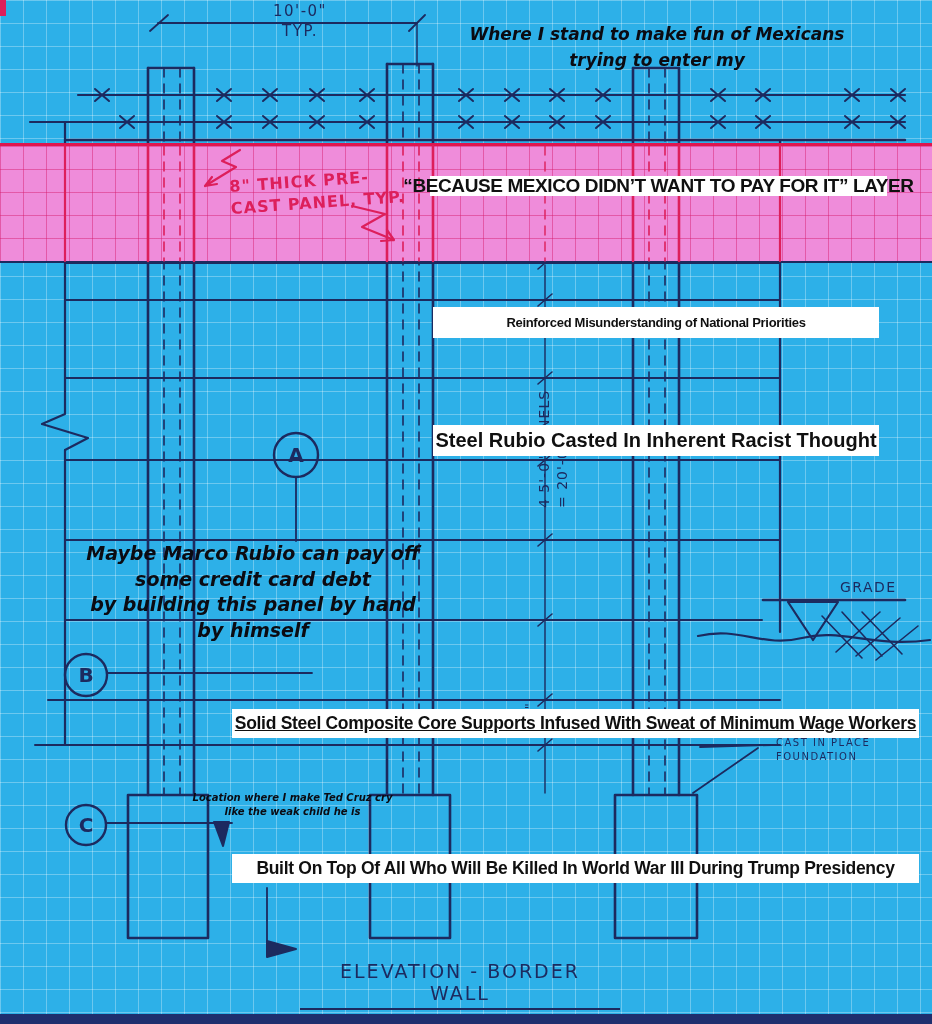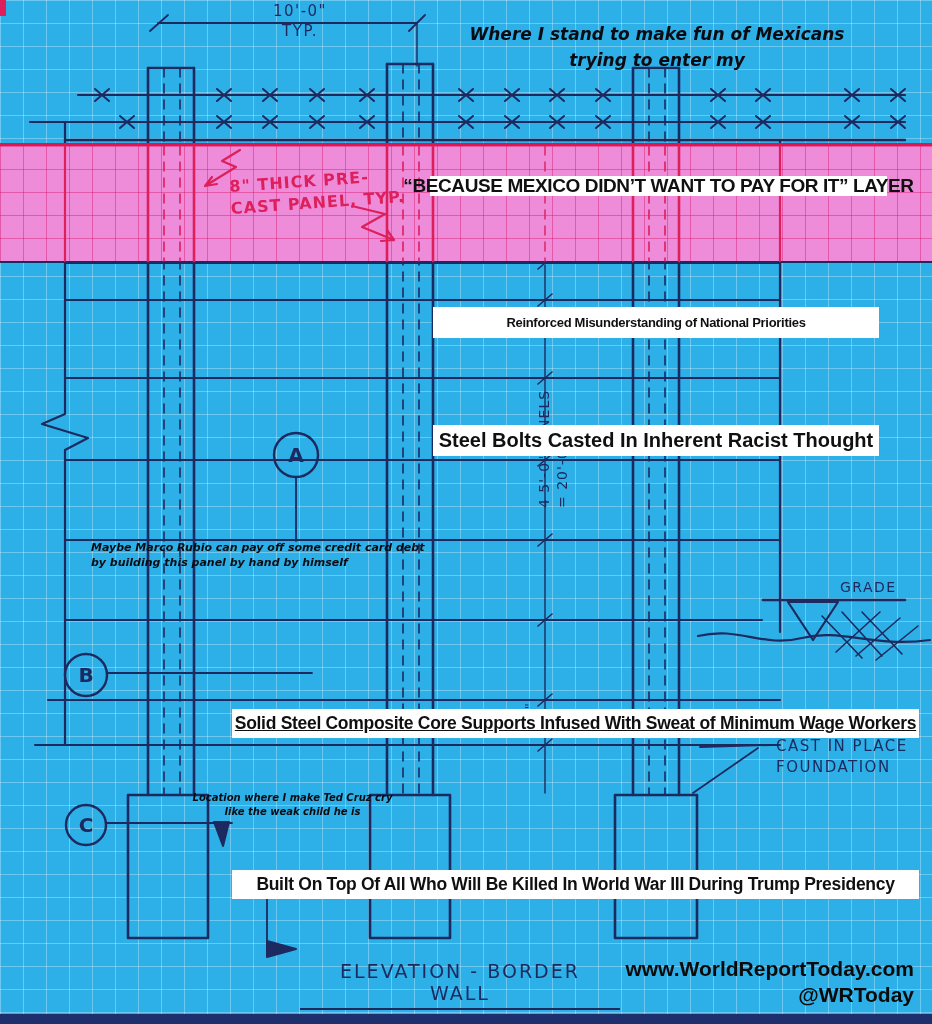--- a/index.html
+++ b/index.html
@@ -36,30 +36,30 @@
   .label{
     background:var(--labelbg,#fff);color:var(--labeltext,#101010);
     display:flex;align-items:center;justify-content:center;white-space:nowrap;
     font-weight:bold;font-family:"Liberation Sans",sans-serif;z-index:4;
   }
   .lab1{left:430px;top:176px;width:457px;height:20px;font-size:19px;letter-spacing:-.4px;}
   .lab2{left:433px;top:307px;width:446px;height:31px;font-size:13px;letter-spacing:-.3px;}
   .lab3{left:433px;top:425px;width:446px;height:31px;font-size:20px;}
   .lab4{left:433px;top:547px;width:446px;height:31px;font-size:20px;}
   .lab5{left:232px;top:709px;width:687px;height:29px;font-size:17.5px;letter-spacing:-.3px;text-decoration:underline;}
-  .lab6{left:232px;top:854px;width:687px;height:29px;font-size:17.5px;letter-spacing:-.3px;margin-top:16px;}
+  .lab6{left:232px;top:854px;width:687px;height:29px;font-size:17.5px;letter-spacing:-.3px;}
 
   .top-script{left:447px;top:22px;width:420px;text-align:center;font-size:17px;line-height:1.5;}
-  .rubio{left:91px;top:541px;width:348px;font-size:11px;line-height:1.35;}
+  .rubio{left:79px;top:541px;width:348px;text-align:center;font-size:19px;line-height:1.35;}
   .cruz{left:140px;top:791px;width:305px;text-align:center;font-size:10px;line-height:1.35;}
   .precast{left:230px;top:170px;font-size:16px;line-height:1.35;color:var(--red,#dd1f5b);
     font-family:"DejaVu Sans",sans-serif;font-weight:600;letter-spacing:1px;transform:rotate(-4deg);z-index:4;}
   .dim-top{left:230px;top:2px;width:140px;text-align:center;font-size:15px;line-height:1.3;}
   .grade{left:840px;top:579px;font-size:14px;}
-  .cast{left:776px;top:736px;font-size:15px;line-height:1.4;}
+  .cast{left:776px;top:736px;font-size:10px;line-height:1.4;}
   .vdim{left:536px;top:508px;transform:rotate(-90deg);transform-origin:0 0;font-size:14px;line-height:1.25;white-space:nowrap;letter-spacing:1px;}
   .vdim2{left:522px;top:738px;transform:rotate(-90deg);transform-origin:0 0;font-size:13px;white-space:nowrap;letter-spacing:1px;}
   .title-block{left:300px;top:960px;width:320px;text-align:center;z-index:4;}
   .title-line1{display:inline-block;font-size:19px;letter-spacing:2px;border-bottom:2.5px solid var(--ink,#1c2a5f);padding:0 10px 4px;}
   .title-line2{font-size:15px;margin-top:3px;letter-spacing:2px;}
   .footer{right:18px;top:956px;text-align:right;font-weight:bold;font-size:21px;color:#0a0a0a;line-height:1.25;z-index:4;font-family:"Liberation Sans",sans-serif;}
   .bottom-strip{left:0;top:1014px;width:932px;height:10px;background:#1e2f6e;z-index:5;}
   .corner-tick{left:0;top:0;width:6px;height:16px;background:var(--red,#dd1f5b);z-index:5;}
 </style>
 </head>
@@ -217,29 +217,25 @@
 
   <div class="abs txt hand vdim">
     <div>4 5'-0" PANELS</div>
     <div>= 20'-0"</div>
   </div>
 
   <div class="abs txt hand vdim2">5'-0"</div>
 
   <div class="abs label lab1">“BECAUSE MEXICO DIDN’T WANT TO PAY FOR IT” LAYER</div>
   <div class="abs label lab2">Reinforced Misunderstanding of National Priorities</div>
-  <div class="abs label lab3">Steel Bolts Casted In Inherent Racist Thought</div>
+  <div class="abs label lab3">Steel Rubio Casted In Inherent Racist Thought</div>
   <div class="abs label lab5">Solid Steel Composite Core Supports Infused With Sweat of Minimum Wage Workers</div>
   <div class="abs label lab6">Built On Top Of All Who Will Be Killed In World War III During Trump Presidency</div>
 
   <div class="abs hand title-block">
     <span class="title-line1">ELEVATION - BORDER WALL</span>
     <div class="title-line2">N.T.S.</div>
   </div>
 
-  <div class="abs footer">
-    <div>www.WorldReportToday.com</div>
-    <div>@WRToday</div>
-  </div>
 
   <div class="abs bottom-strip"></div>
   <div class="abs corner-tick"></div>
 </div>
 
 </body></html>

